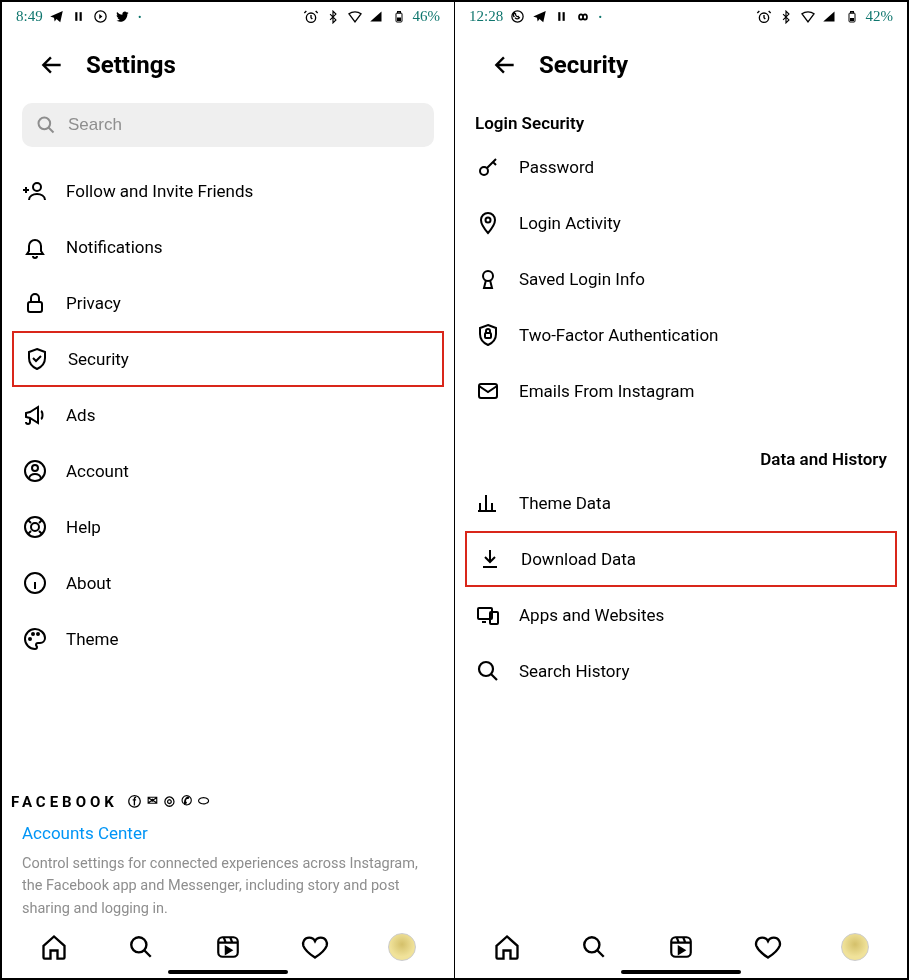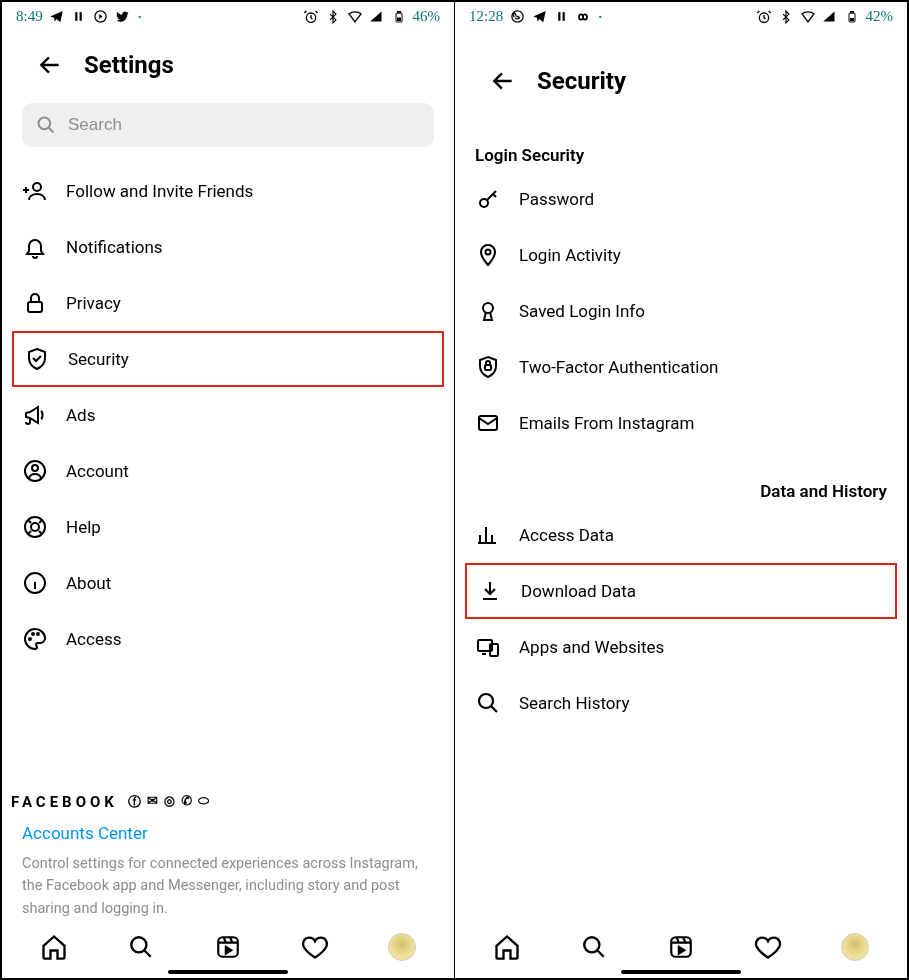--- a/index.html
+++ b/index.html
@@ -11,38 +11,39 @@
   display: flex;
   border: 2px solid #000;
 }
 .screen {
   flex: 1;
   display: flex;
   flex-direction: column;
   position: relative;
   background: #fff;
 }
-.screen + .screen { border-left: 1px solid #000; gap: 16px; }
+.screen + .screen { border-left: 1px solid #000; }
 .status-bar {
   display: flex;
   justify-content: space-between;
   align-items: center;
   padding: 6px 14px 2px;
   font-size: 15px;
   font-weight: 500;
   color: #0f766e;
   font-family: Liberation Serif, serif;
 }
 .status-left, .status-right { display: flex; align-items: center; gap: 6px; }
 .status-icon { width: 16px; height: 16px; display: inline-flex; align-items: center; justify-content: center; }
 .header {
   display: flex;
   align-items: flex-end;
   gap: 20px;
-  padding: 24px 34px 14px;
+  padding: 24px 16px 14px;
+  margin-left: 20px;
 }
 .back-arrow { width: 28px; height: 28px; display: flex; align-items: center; justify-content: center; cursor: pointer; }
 .header-title { font-size: 24px; font-weight: 700; }
 .search-box {
   margin: 10px 20px 16px;
   background: #efefef;
   border-radius: 10px;
   padding: 12px 14px;
   display: flex;
   gap: 12px;
@@ -278,21 +279,21 @@
     </div>
     <div class="list-item">
       <span class="icon-slot">
           <svg viewBox="0 0 24 24" width="24" height="24" fill="none" stroke="#000" stroke-width="2">
             <path d="M12 2a10 10 0 100 20c1 0 2-1 2-2s-1-1-1-2 1-2 2-2h2a5 5 0 005-5c0-5-5-9-10-9z"></path>
             <circle cx="7" cy="12" r="1" fill="#000"></circle>
             <circle cx="10" cy="7" r="1" fill="#000"></circle>
             <circle cx="15" cy="7" r="1" fill="#000"></circle>
           </svg>
         </span>
-      <span>Access</span>
+      <span>Theme</span>
     </div>
   </div>
 
   <div class="facebook-bar">
     <span>FACEBOOK</span>
     <span class="fb-icons">
       <span>ⓕ</span>
       <span>✉</span>
       <span>◎</span>
       <span>✆</span>
@@ -453,21 +454,21 @@
     </div>
 
     <div class="section-header" style="padding-top:30px;text-align:right;">Data and History</div>
 
     <div class="list-item">
       <span class="icon-slot">
           <svg viewBox="0 0 24 24" width="24" height="24" fill="none" stroke="#000" stroke-width="2">
             <path d="M4 20V12M10 20V4M16 20v-8M2 20h18"></path>
           </svg>
         </span>
-      <span>Access Data</span>
+      <span>Theme Data</span>
     </div>
     <div class="list-item hl-red">
       <span class="icon-slot">
           <svg viewBox="0 0 24 24" width="24" height="24" fill="none" stroke="#000" stroke-width="2">
             <path d="M12 3v12M7 10l5 5 5-5M5 20h14"></path>
           </svg>
         </span>
       <span>Download Data</span>
     </div>
     <div class="list-item">

